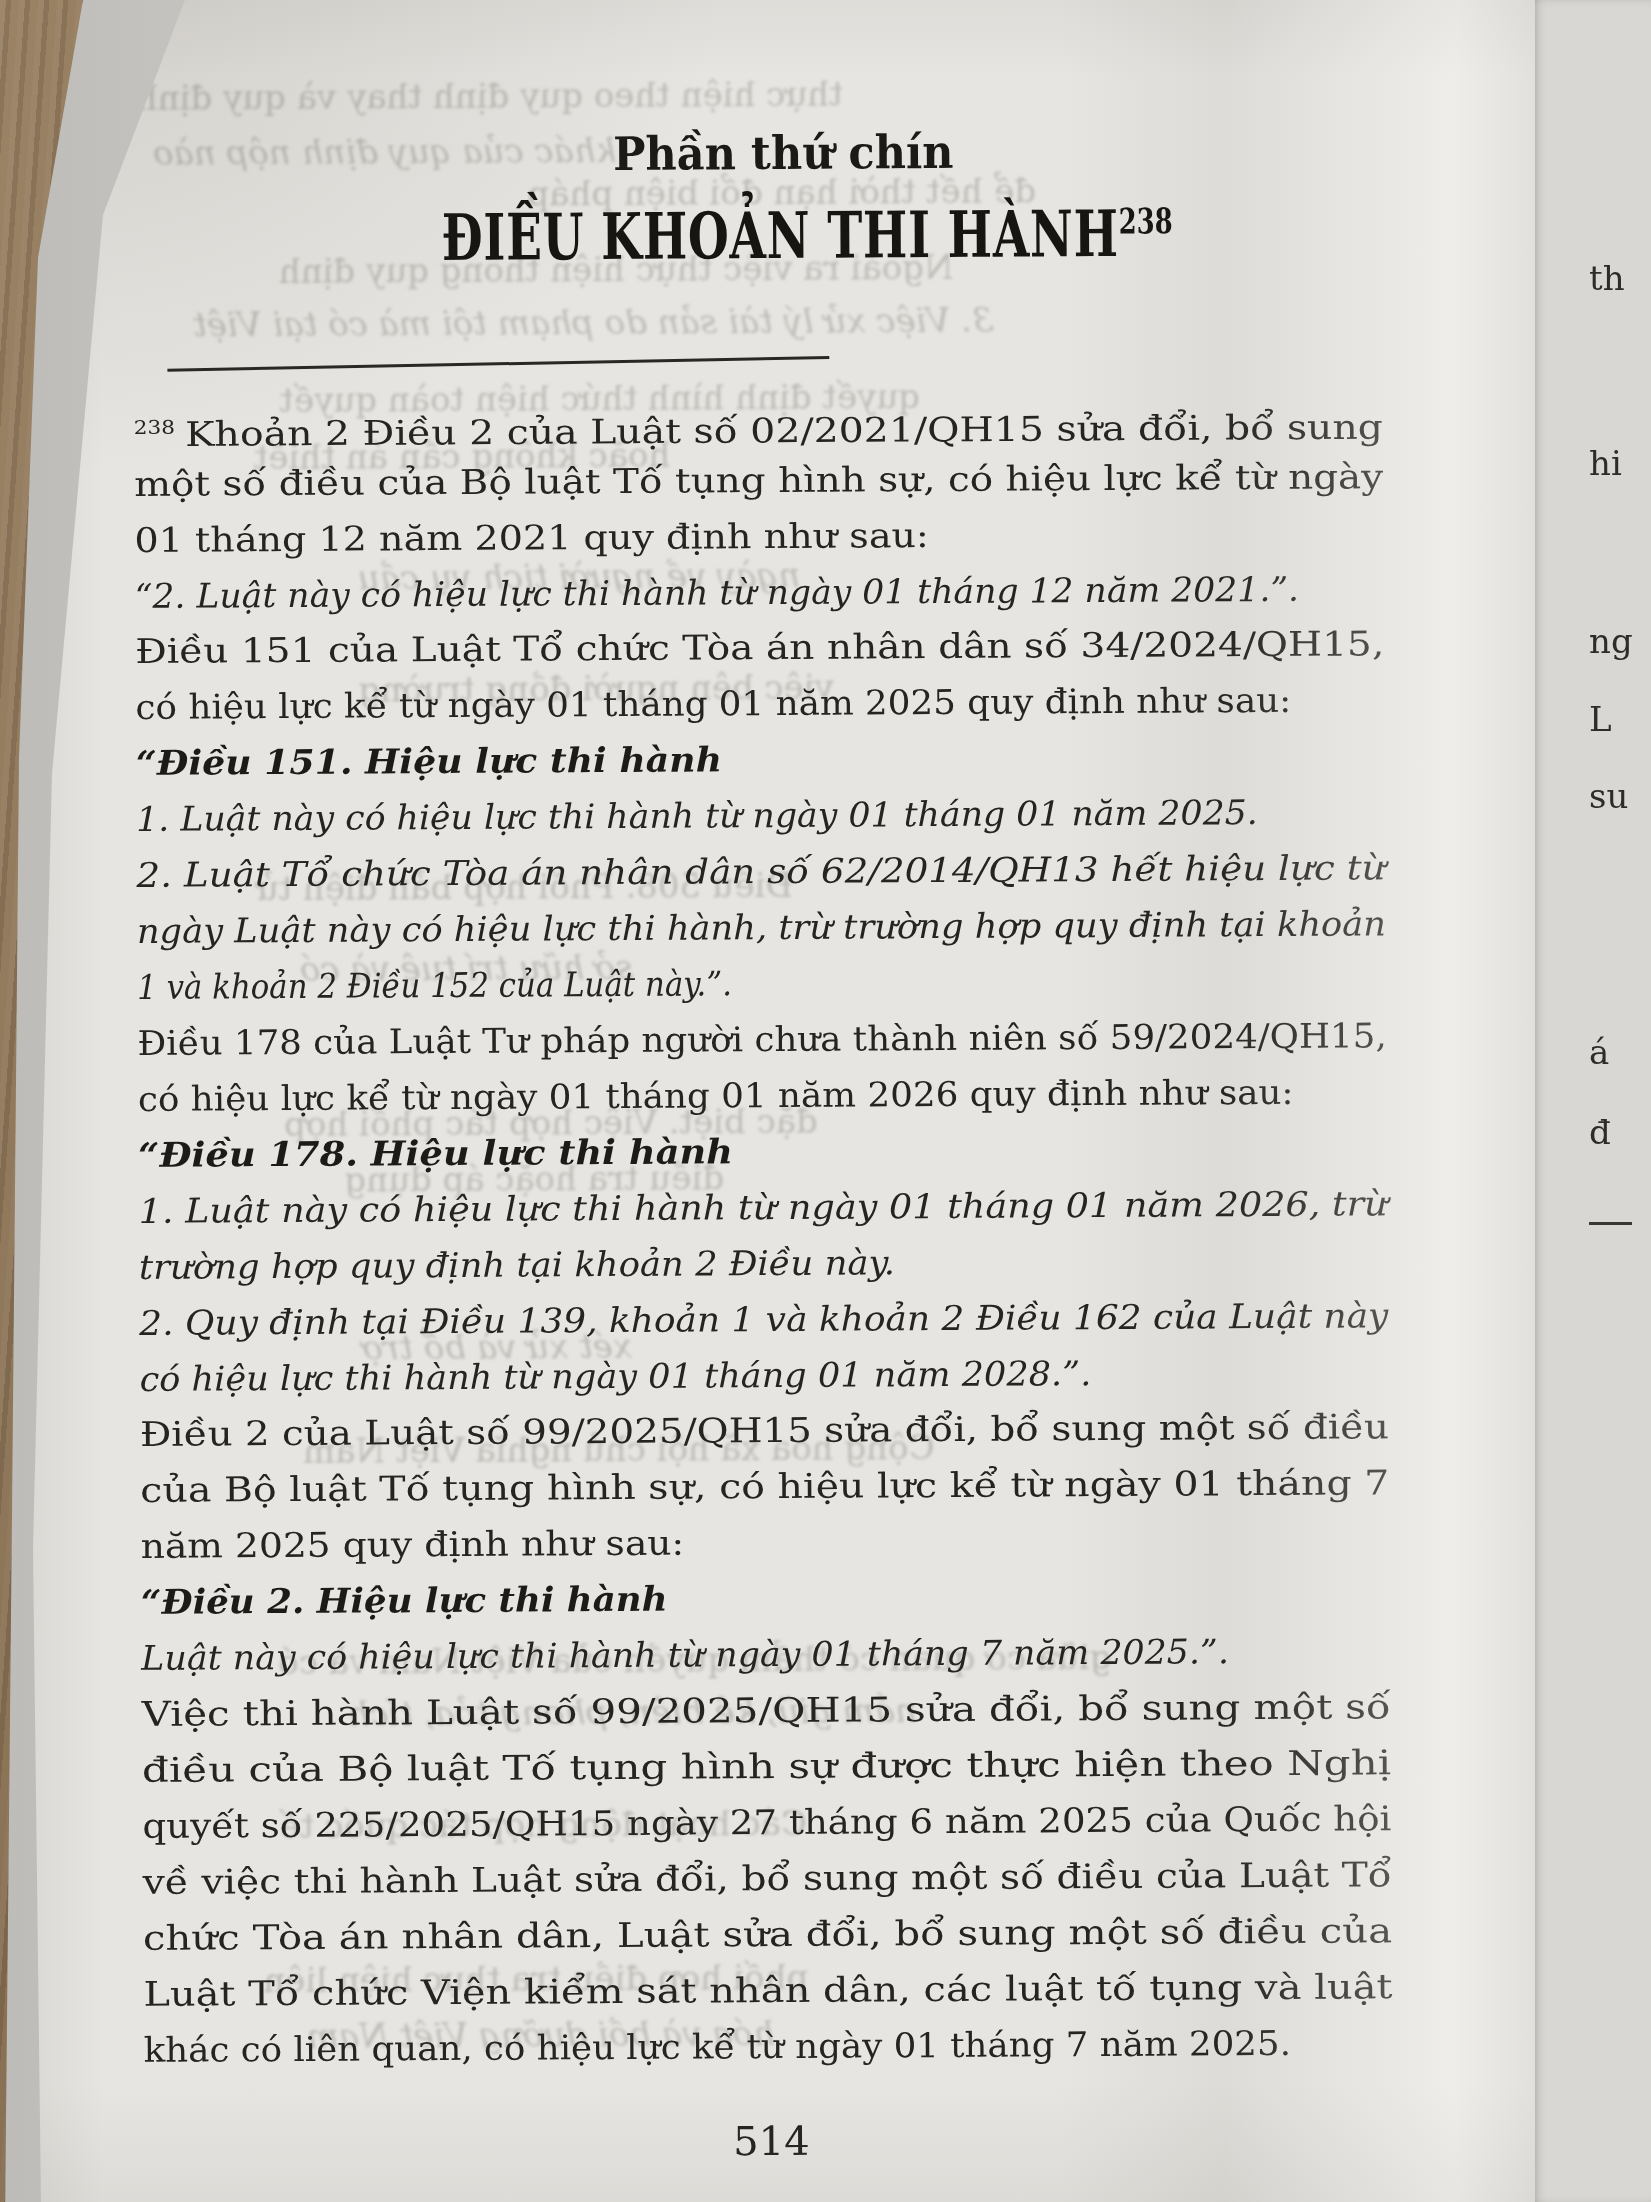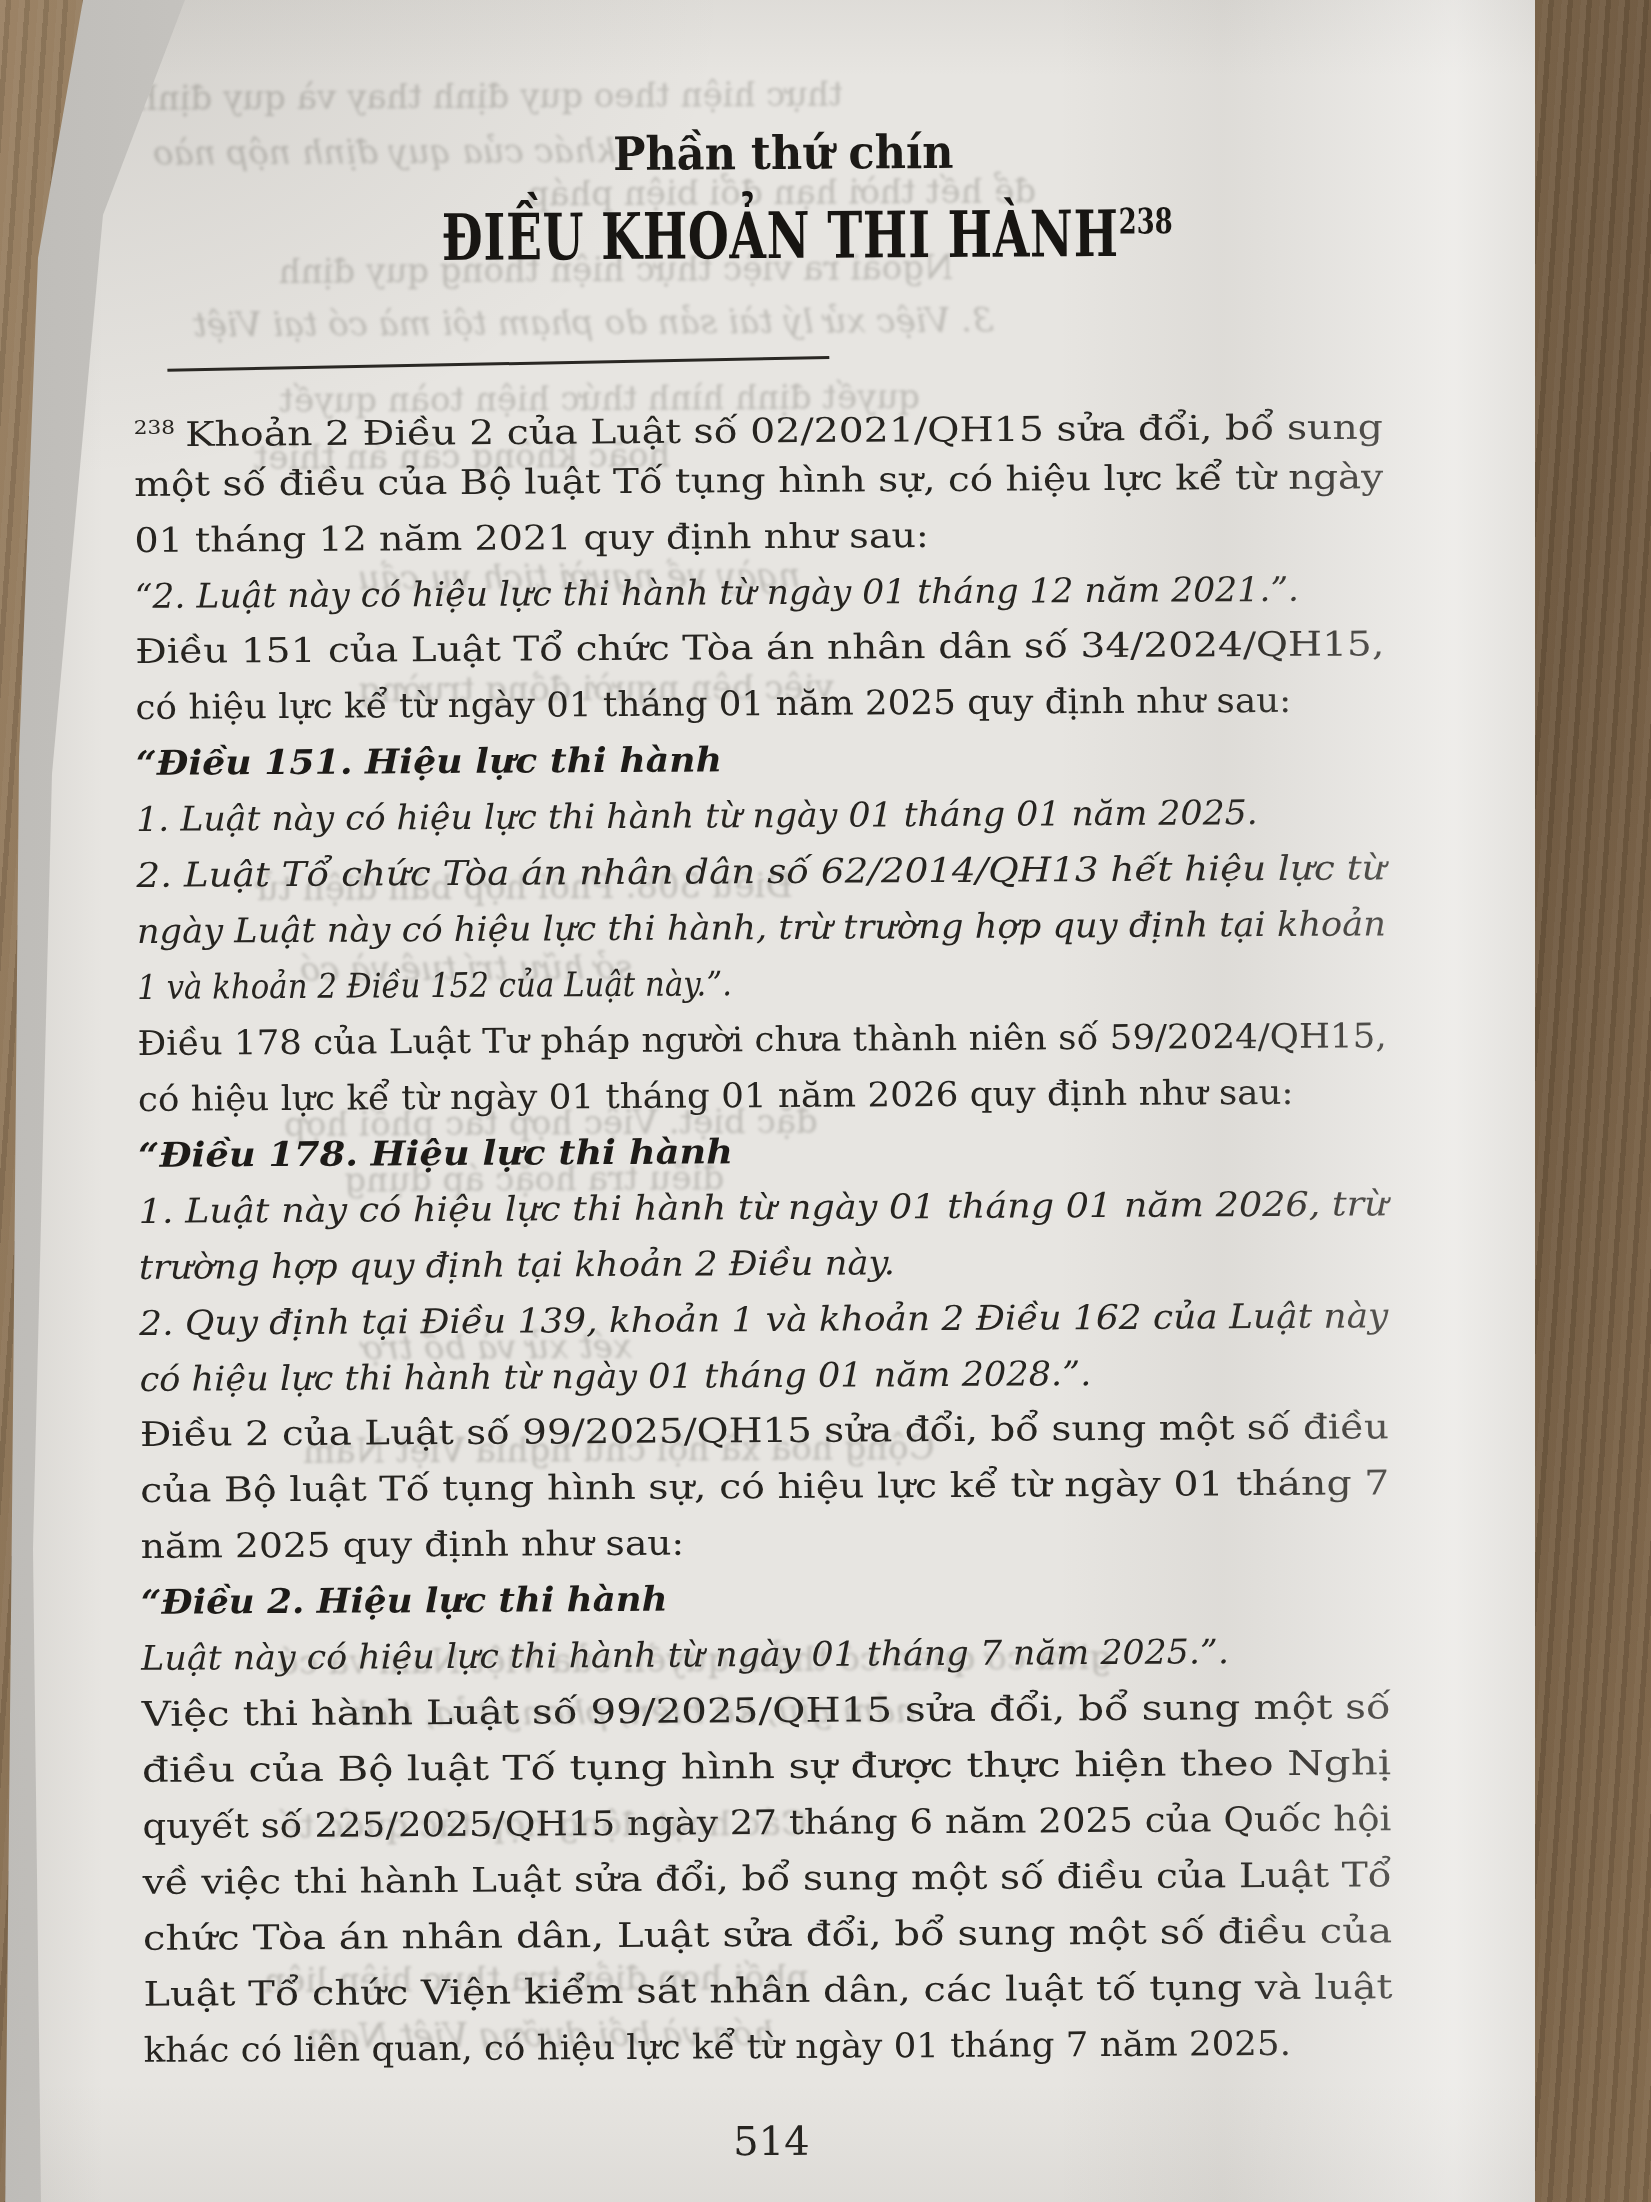--- a/index.html
+++ b/index.html
@@ -63,20 +63,31 @@
 </style>
 </head>
 <body>
 
 <div id="photo">
 
   <div id="wood"></div>
 
   <div id="stack"></div>
 
+  <div id="facing">
+
+  <div class="frag" style="top: 258px;">th</div>
+      <div class="frag" style="top: 443px;">hi</div>
+      <div class="frag" style="top: 621px;">ng</div>
+      <div class="frag" style="top: 699px;">L</div>
+      <div class="frag" style="top: 776px;">su</div>
+      <div class="frag" style="top: 1032px;">á</div>
+      <div class="frag" style="top: 1112px;">đ</div>
+      <div class="frag dash" style="top: 1222px;"></div>
+    </div>
 
   <div id="page">
     <div id="content">
 
       <div id="ghost-layer">
           <div class="ghost" style="left: 142px; top: 74px;">thực hiện theo quy định thay và quy định</div>
           <div class="ghost g2" style="left: 159px; top: 129px;">khác của quy định nộp nào</div>
           <div class="ghost" style="left: 533px; top: 172px;">để hết thời hạn đổi biện pháp</div>
           <div class="ghost" style="left: 284px; top: 248px;">Ngoài ra việc thực hiện thông quy định</div>
           <div class="ghost g2" style="left: 198px; top: 301px;">3. Việc xử lý tài sản do phạm tội mà có tại Việt</div>

